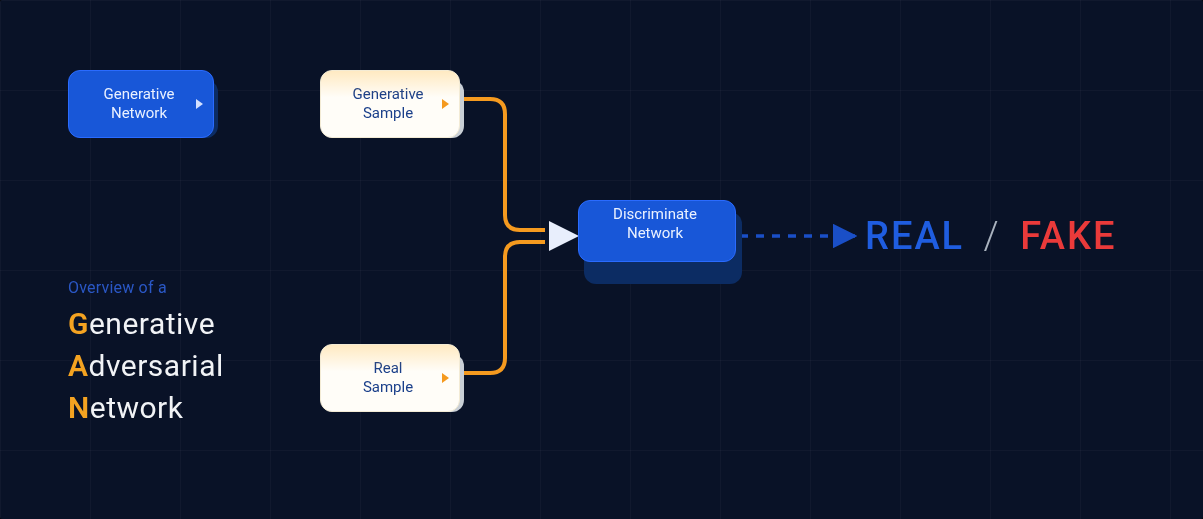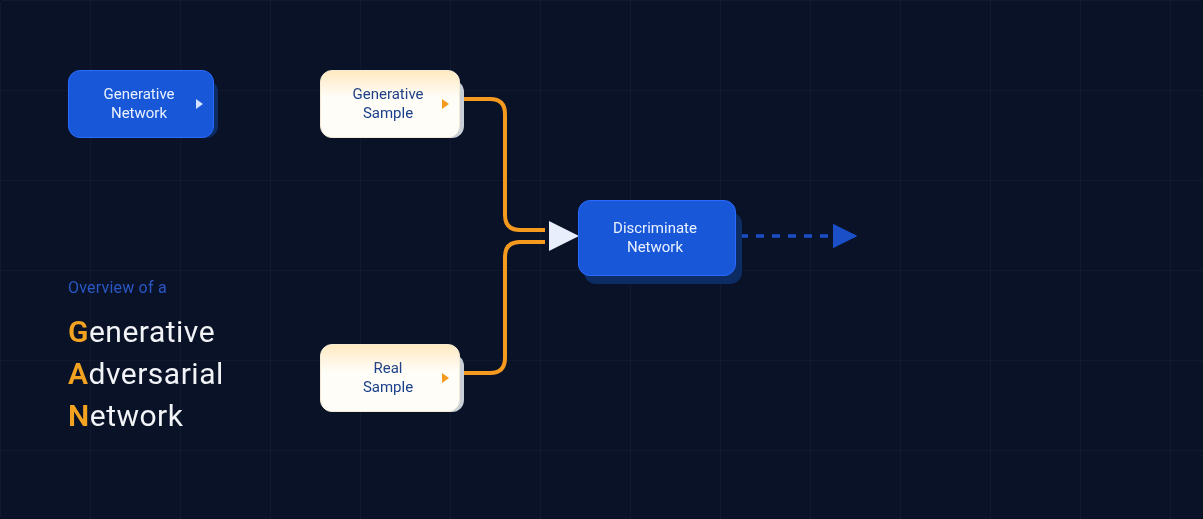--- a/index.html
+++ b/index.html
@@ -88,21 +88,21 @@
   
   .titleblock {
     position: absolute;
     left: 68px;
     top: 278px;
     width: 260px;
   }
   .overview {
     color: #2a57c5;
     font-size: 16px;
-    margin-bottom: 14px;
+    margin-bottom: 6px;
     letter-spacing: 0.2px;
   }
   .titleline {
     font-size: 30px;
     font-weight: 400;
     color: #f1f3f6;
     line-height: 1.4;
     letter-spacing: 0.5px;
   }
   .titleline .first {
@@ -182,32 +182,37 @@
   </div>
 
   <div class="shadow-white" style="left:324px; top:354px; width:140px; height:58px;"></div>
   <div class="node node-white" style="left:320px; top:344px; width:140px;">
     <span>Real</span>
     <span>Sample</span>
     <span class="tri"></span>
   </div>
 
   <div class="shadow-blue" style="left:584px; top:212px; width:158px; height:72px;"></div>
-  <div class="node node-blue" style="left:578px; top:200px; width:158px; padding-top:18px; padding-bottom:18px;">
+  <div class="node node-blue" style="left:578px; top:200px; width:158px; padding-top:4px; padding-bottom:18px;">
     <span>Discriminate</span>
     <span>Network</span>
   </div>
 
   <div class="titleblock">
     <div class="overview">Overview of a</div>
     <div class="titleline">
       <span class="first">G</span><span>enerative</span>
     </div>
     <div class="titleline">
       <span class="first">A</span><span>dversarial</span>
     </div>
     <div class="titleline">
       <span class="first">N</span><span>etwork</span>
     </div>
   </div>
 
+  <div class="output">
+    <span class="real">REAL</span>
+    <span class="slash">/</span>
+    <span class="fake">FAKE</span>
+  </div>
 
 </div>
 
 </body></html>

